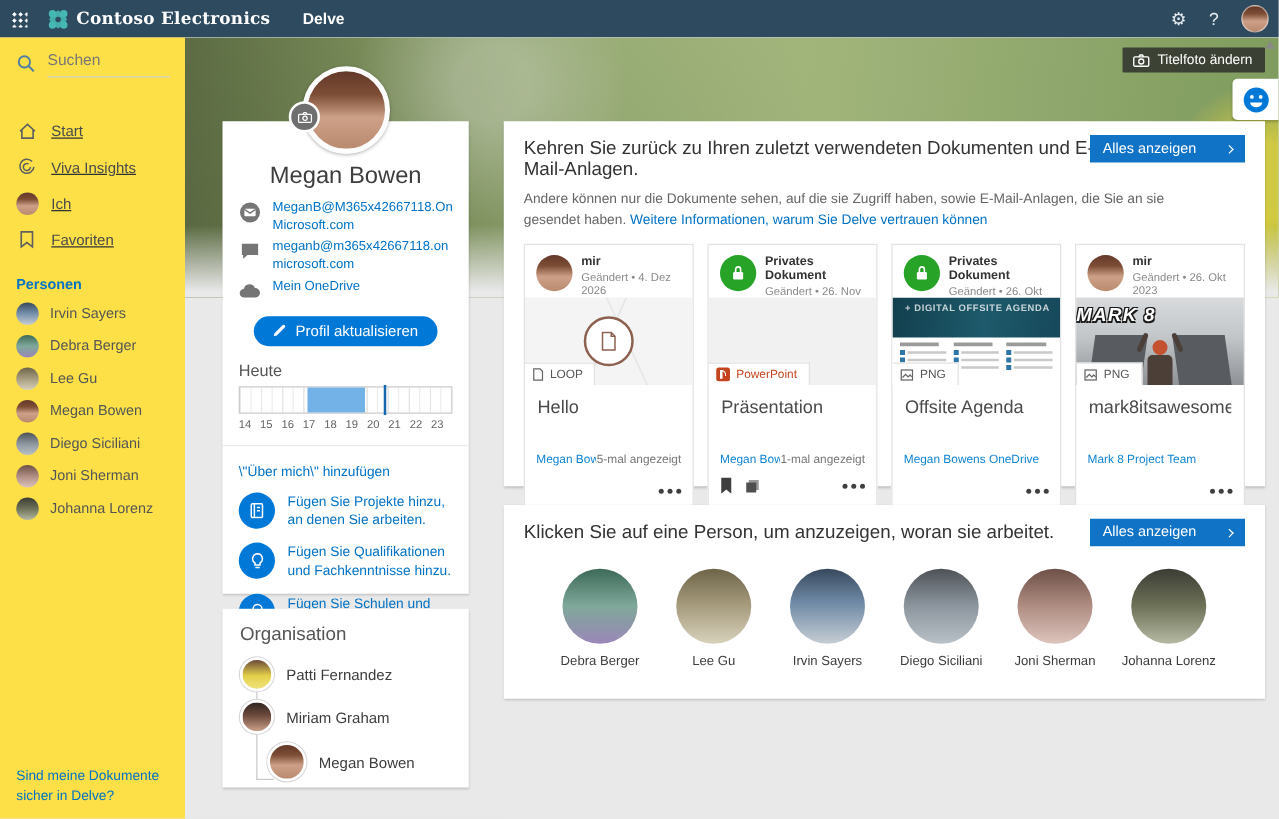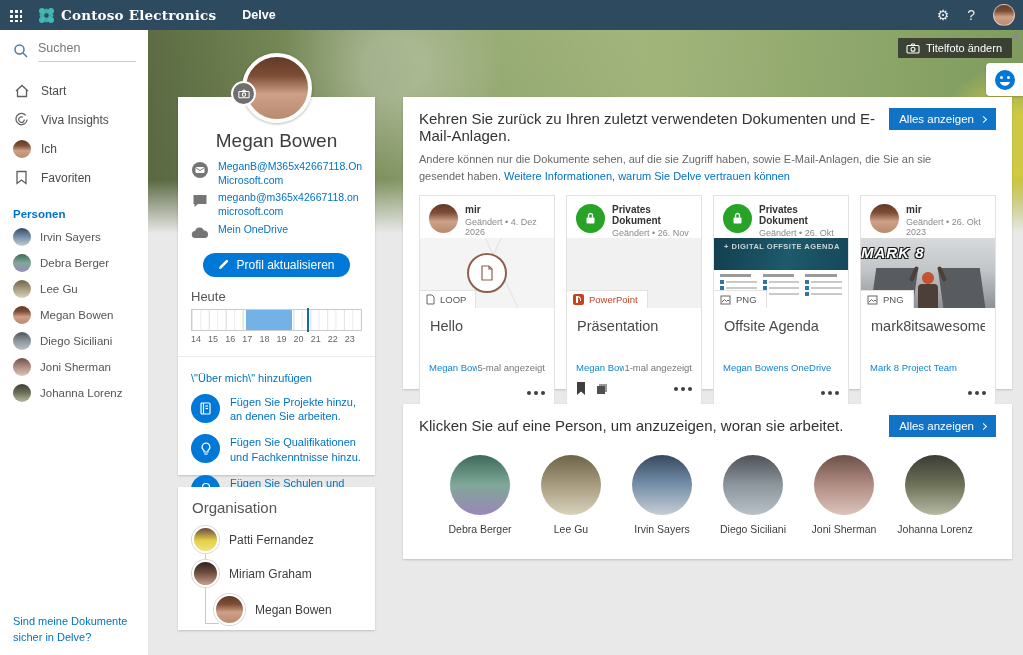--- a/index.html
+++ b/index.html
@@ -13,29 +13,29 @@
   .waffle-grid { width:13px; height:13px; background-image:radial-gradient(circle,#fff 1.4px,transparent 1.6px); background-size:5px 5px; background-position:0 0; }
   .brand { display:flex; align-items:center; gap:6px; margin-left:8px; }
   .brand-name { font-family:"DejaVu Serif", serif; font-weight:bold; font-size:13.5px; letter-spacing:.2px; }
   .app-name { font-weight:bold; font-size:12.5px; margin-left:26px; }
   .suite-right { position:absolute; right:4px; top:0; height:30px; display:flex; align-items:center; gap:18px; padding-right:4px; }
   .suite-icon { font-size:14px; color:#e8eef2; cursor:pointer; line-height:1; }
   .suite-avatar { width:22px; height:22px; border-radius:50%; border:1px solid rgba(255,255,255,.5); }
 
   
   .app { display:flex; height:625px; }
-  .sidebar { width:148px; background:#ffffff; position:relative; flex:0 0 148px; }
+  .sidebar { width:148px; background:#fde047; position:relative; flex:0 0 148px; }
   .content { flex:1; position:relative; background:#e9e9e9; overflow:hidden; }
 
   
   .search-row { display:flex; align-items:center; gap:9px; padding:9px 0 2px 13px; }
   .search-row svg { flex:0 0 auto; }
   .search-input { border:none; outline:none; border-bottom:1px solid #cfcfcf; width:98px; font-size:12.5px; color:#666; padding:2px 0 6px; font-family:inherit; background:transparent; }
   .search-input::placeholder { color:#777; }
-  .nav { margin-top:12px; }
+  .nav { margin-top:26px;text-decoration:underline; }
   .nav-item { display:flex; align-items:center; gap:11px; padding:6px 0 6px 13px; font-size:12px; color:#4a4a4a; cursor:pointer; }
   .nav-item .ic { width:17px; height:17px; display:flex; align-items:center; justify-content:center; color:#5f5f5f; }
   .people-header { color:#0072c6; font-size:11.5px; font-weight:bold; margin:16px 0 4px 13px; }
   .person-item { display:flex; align-items:center; gap:9px; padding:4px 0 4px 13px; font-size:11.5px; color:#555; cursor:pointer; }
   .avatar { border-radius:50%; flex:0 0 auto; }
   .av18 { width:18px; height:18px; }
   .sidebar-footer { position:absolute; left:13px; bottom:10px; width:128px; font-size:11px; line-height:1.4; color:#0072c6; }
 
   
   .p-megan   { background:linear-gradient(180deg,#63392a 0%,#7d4d35 30%,#cda088 60%,#b98a6e 100%); }
@@ -109,21 +109,21 @@
   .org-row.indent { margin-left:22px; }
   .org-row.indent .avatar { width:31px; height:31px; }
   .org-row span { font-size:12px; color:#3d3d3d; }
 
   
   .docs-panel { left:255px; top:67px; width:609px; height:292px; padding:13px 16px; }
   .people-panel { left:255px; top:374px; width:609px; height:155px; padding:13px 16px; }
   .panel-head { position:relative; padding-right:110px; }
   .panel-title { font-size:15px; color:#333; font-weight:400; }
   .show-all { position:absolute; right:0; top:-2px; background:#1173c5; color:#fff; border:none; font-family:inherit;
-    font-size:11.5px; padding:5px 10px; display:flex; align-items:center; gap:7px; cursor:pointer; }
+    font-size:11.5px; padding:5px 10px; display:flex; align-items:center; gap:24px; cursor:pointer; }
   .chev { display:inline-block; width:5px; height:5px; border-right:1.5px solid #fff; border-top:1.5px solid #fff; transform:rotate(45deg); }
   .panel-sub { margin-top:7px; font-size:11px; color:#666; line-height:1.5; max-width:555px; }
   .panel-sub a { color:#0072c6; }
 
   .cards-row { display:flex; gap:11px; margin-top:11px; }
   .doc-card { width:136px; height:210px; border:1px solid #e2e2e2; position:relative; background:#fff; cursor:pointer; }
   .doc-head { display:flex; gap:7px; padding:8px 9px 0; align-items:flex-start; }
   .doc-head .avatar, .lock-badge { width:29px; height:29px; }
   .lock-badge { border-radius:50%; background:#27a327; display:flex; align-items:center; justify-content:center; color:#fff; flex:0 0 auto; }
   .doc-owner { font-size:10px; font-weight:bold; color:#333; }

